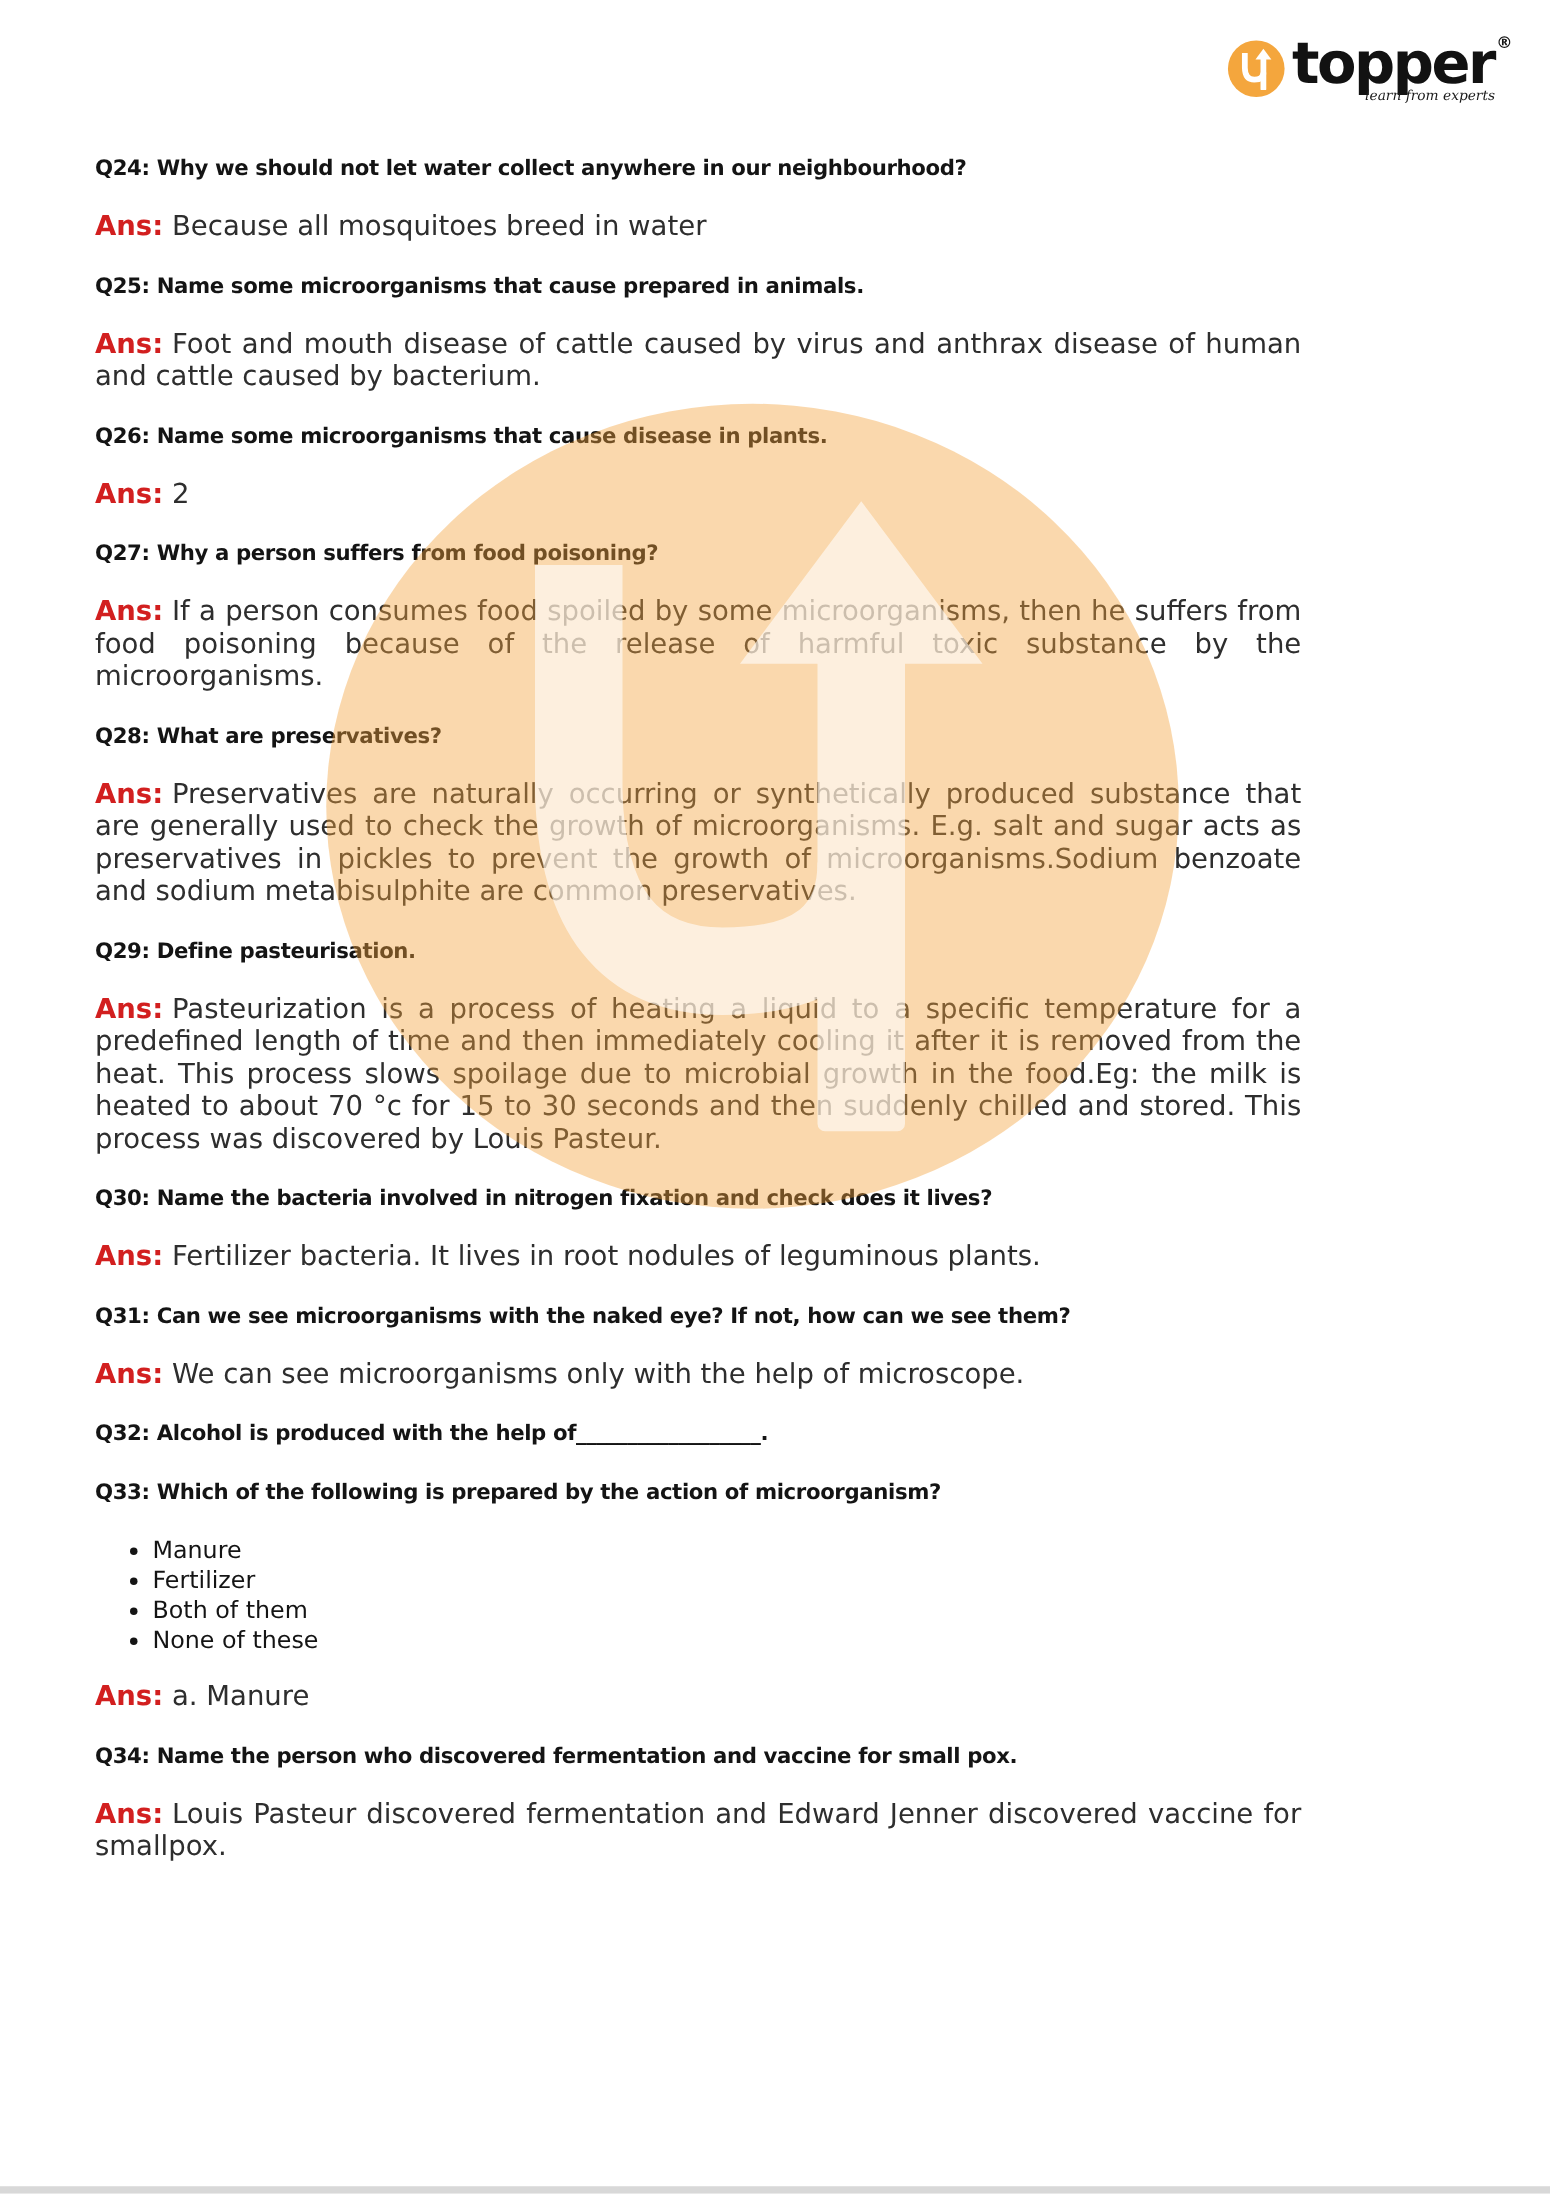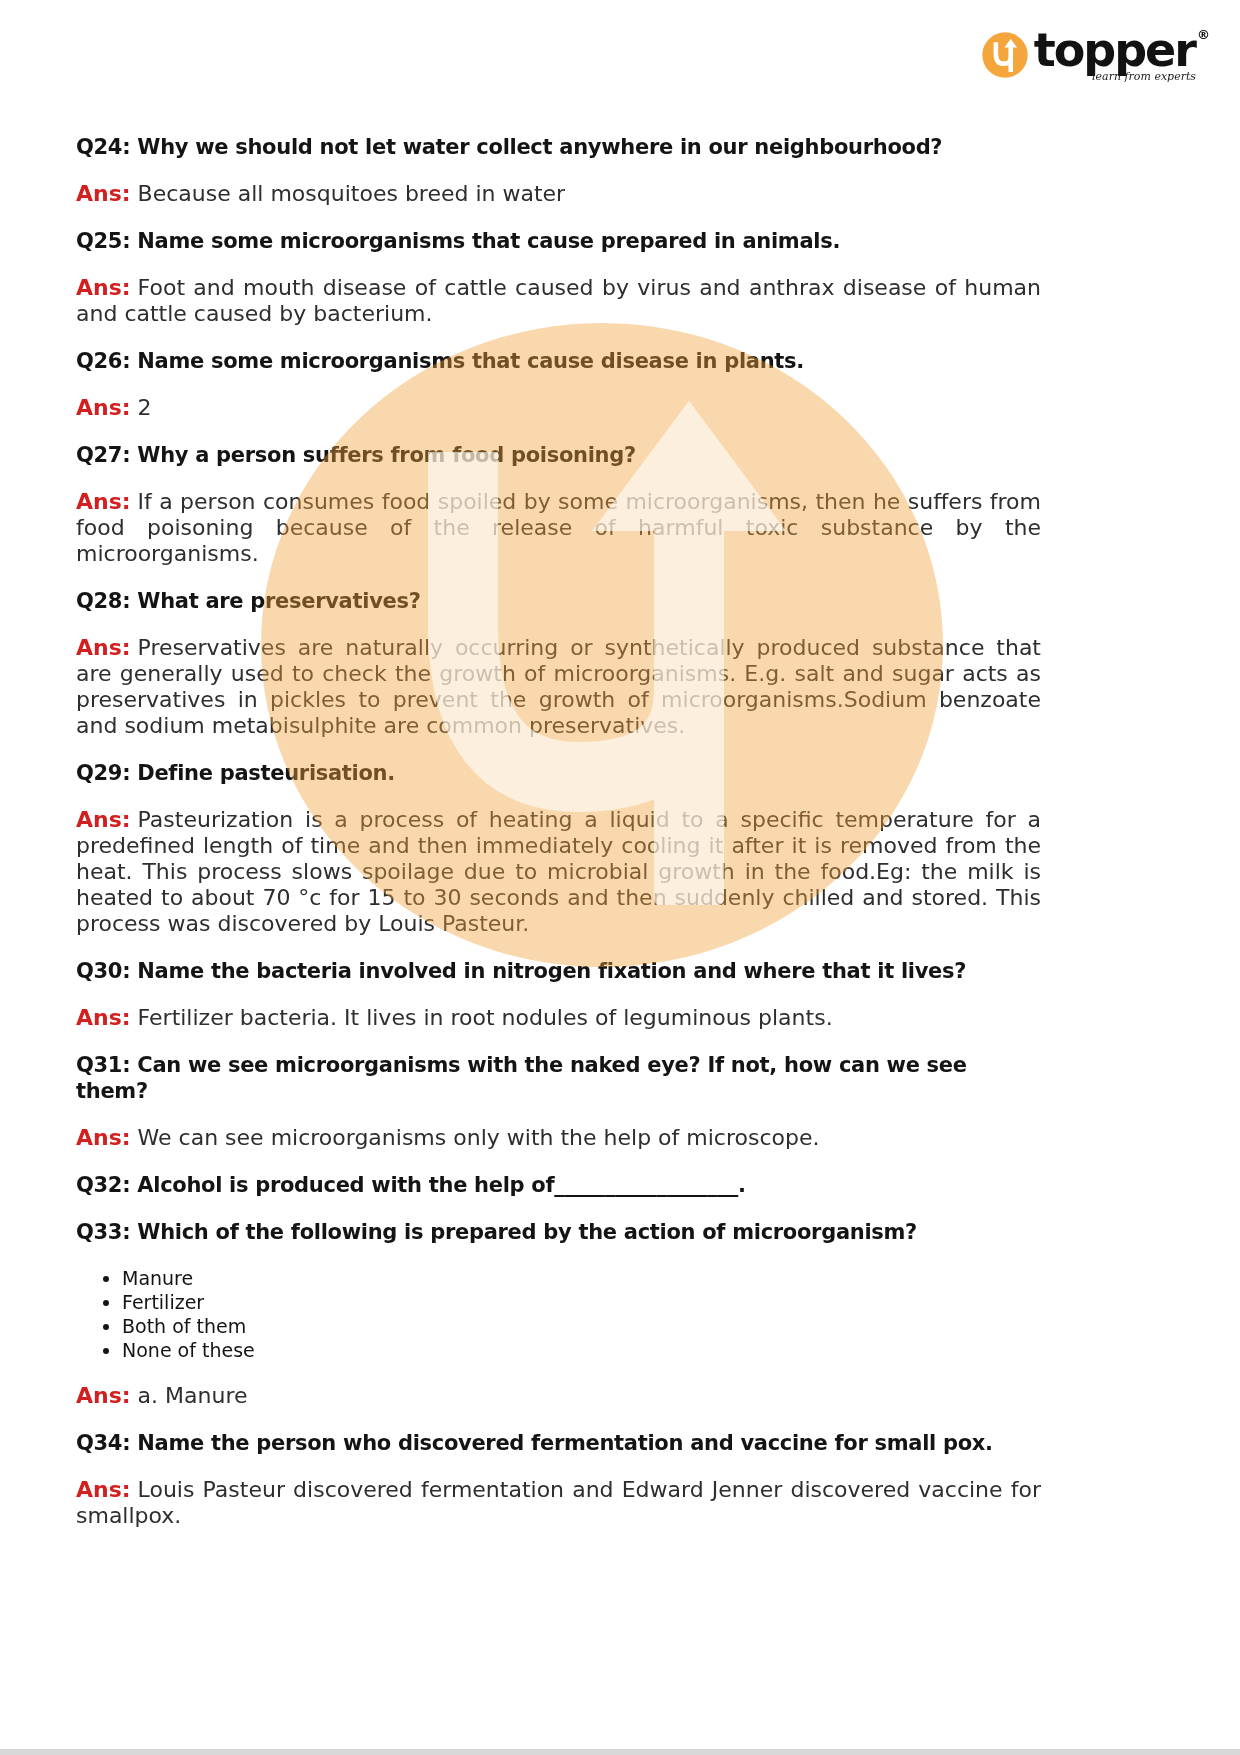--- a/index.html
+++ b/index.html
@@ -47,22 +47,22 @@
     margin-right:14px;
   }
   
   .content{
     position:relative;
     padding:122px 75px 0 76px;
     width:965px;
     z-index:1;
   }
   .q{
-    margin:12px 0 21px 0;
-    font-size:21px;
+    margin:0 0 21px 0;
+    font-size:17px;
     line-height:26px;
     font-weight:bold;
     letter-spacing:-0.3px;
     color:#141414;
   }
   .a{
     margin:0 0 21px 0;
     font-size:22px;
     line-height:26px;
     text-align:justify;
@@ -144,21 +144,21 @@
 
     <p class="q">Q27: Why a person suffers from food poisoning?</p>
     <p class="a"><span class="ans">Ans:</span><span>If a person consumes food spoiled by some microorganisms, then he suffers from food poisoning because of the release of harmful toxic substance by the microorganisms.</span></p>
 
     <p class="q">Q28: What are preservatives?</p>
     <p class="a"><span class="ans">Ans:</span><span>Preservatives are naturally occurring or synthetically produced substance that are generally used to check the growth of microorganisms. E.g. salt and sugar acts as preservatives in pickles to prevent the growth of microorganisms.Sodium benzoate and sodium metabisulphite are common preservatives.</span></p>
 
     <p class="q">Q29: Define pasteurisation.</p>
     <p class="a"><span class="ans">Ans:</span><span>Pasteurization is a process of heating a liquid to a specific temperature for a predefined length of time and then immediately cooling it after it is removed from the heat. This process slows spoilage due to microbial growth in the food.Eg: the milk is heated to about 70 °c for 15 to 30 seconds and then suddenly chilled and stored. This process was discovered by Louis Pasteur.</span></p>
 
-    <p class="q">Q30: Name the bacteria involved in nitrogen fixation and where that it lives?</p>
+    <p class="q">Q30: Name the bacteria involved in nitrogen fixation and check does it lives?</p>
     <p class="a"><span class="ans">Ans:</span><span>Fertilizer bacteria. It lives in root nodules of leguminous plants.</span></p>
 
     <p class="q">Q31: Can we see microorganisms with the naked eye? If not, how can we see them?</p>
     <p class="a"><span class="ans">Ans:</span><span>We can see microorganisms only with the help of microscope.</span></p>
 
     <p class="q">Q32: Alcohol is produced with the help of__________________.</p>
 
     <p class="q">Q33: Which of the following is prepared by the action of microorganism?</p>
     <ul class="options">
       <li>Manure</li>

